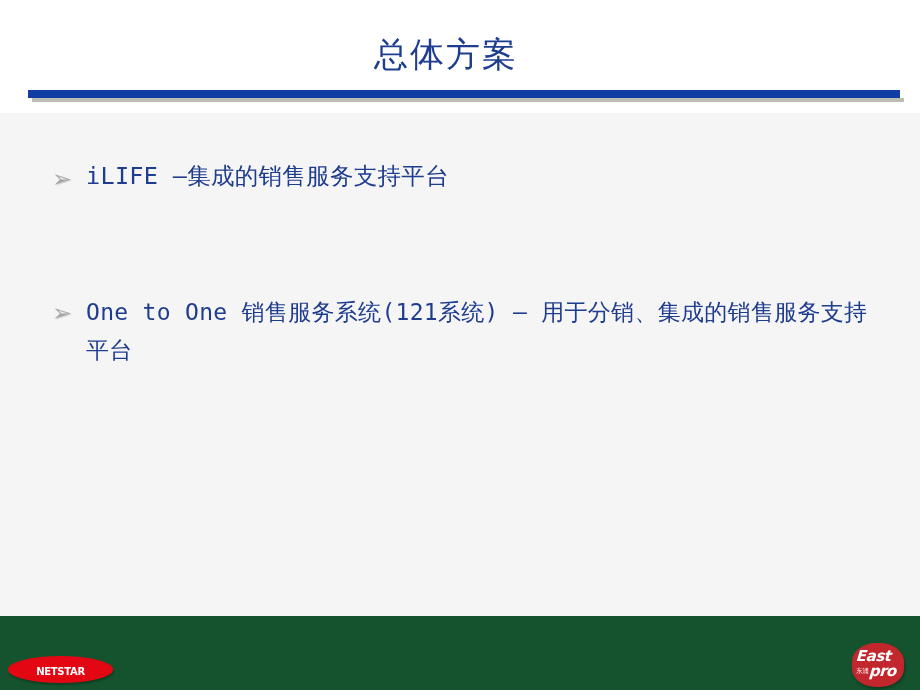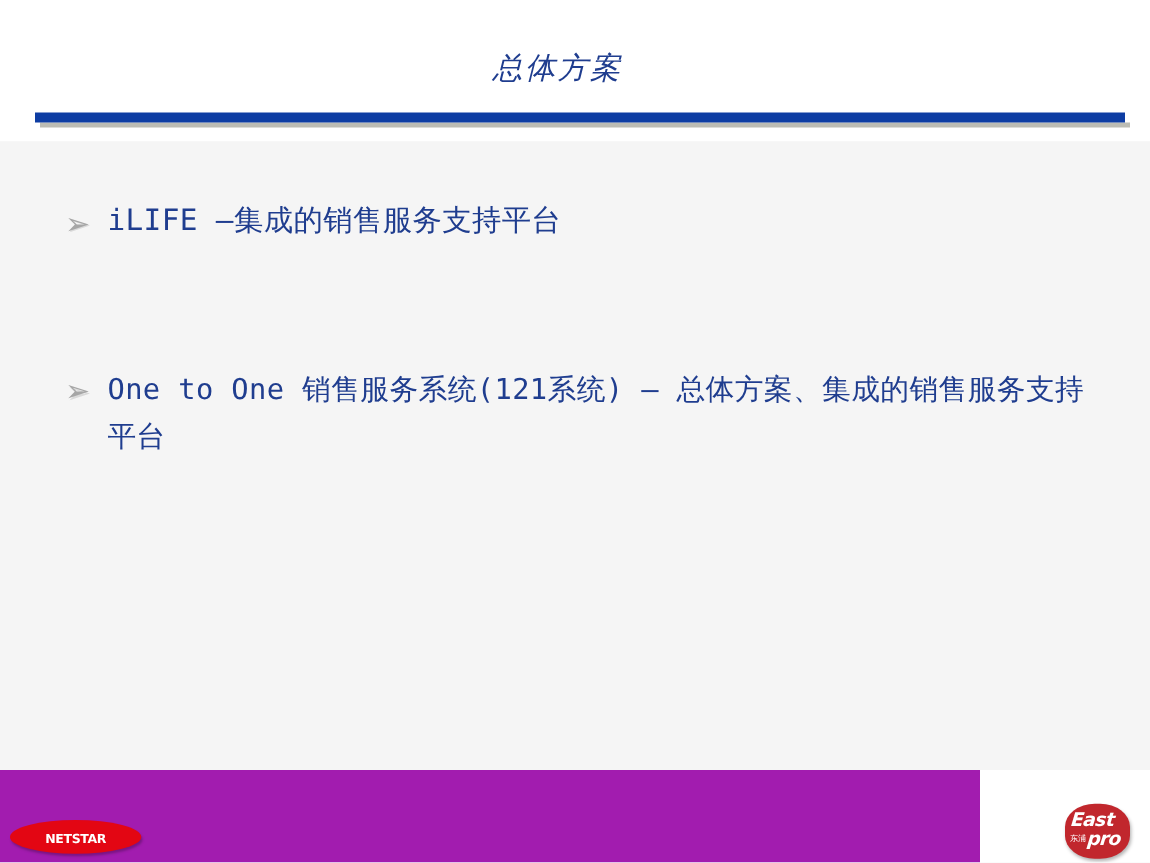--- a/index.html
+++ b/index.html
@@ -33,26 +33,25 @@
     background: #ffffff;
   }
 
   .slide-title {
     position: absolute;
     left: 0;
     top: 30px;
     width: 892px;
     text-align: center;
     font-family: "DejaVu Serif", "Liberation Serif", serif;
-    font-size: 24px;
+    font-size: 34px;
     line-height: 48px;
     letter-spacing: 2px;
     color: #1F3D8F;
     white-space: nowrap;
-    font-style: italic;
   }
 
   .title-rule {
     position: absolute;
     left: 28px;
     top: 90px;
     width: 872px;
     height: 8px;
     background: #0E3DA3;
   }
@@ -115,23 +114,23 @@
   .bullet-2 .bullet-text {
     font-size: 23px;
     line-height: 38px;
   }
 
   
   .footer {
     position: absolute;
     left: 0;
     top: 616px;
-    width: 784px;
+    width: 920px;
     height: 74px;
-    background: #a21caf;
+    background: #14532d;
   }
 
   
   .netstar-logo {
     position: absolute;
     left: 8px;
     top: 40px;
     width: 105px;
     height: 27px;
   }
@@ -225,21 +224,21 @@
   <div class="content-panel">
     <div class="bullet-list">
 
       <div class="bullet bullet-1">
         <span class="bullet-marker">➢</span>
         <span class="bullet-text">iLIFE –集成的销售服务支持平台</span>
       </div>
 
       <div class="bullet bullet-2">
         <span class="bullet-marker">➢</span>
-        <span class="bullet-text">One to One 销售服务系统(121系统) – 总体方案、集成的销售服务支持平台</span>
+        <span class="bullet-text">One to One 销售服务系统(121系统) – 用于分销、集成的销售服务支持平台</span>
       </div>
 
     </div>
   </div>
 
   <div class="footer">
     <div class="netstar-logo">
       <div class="netstar-ellipse"></div>
       <div class="netstar-text">NetStar</div>
     </div>

